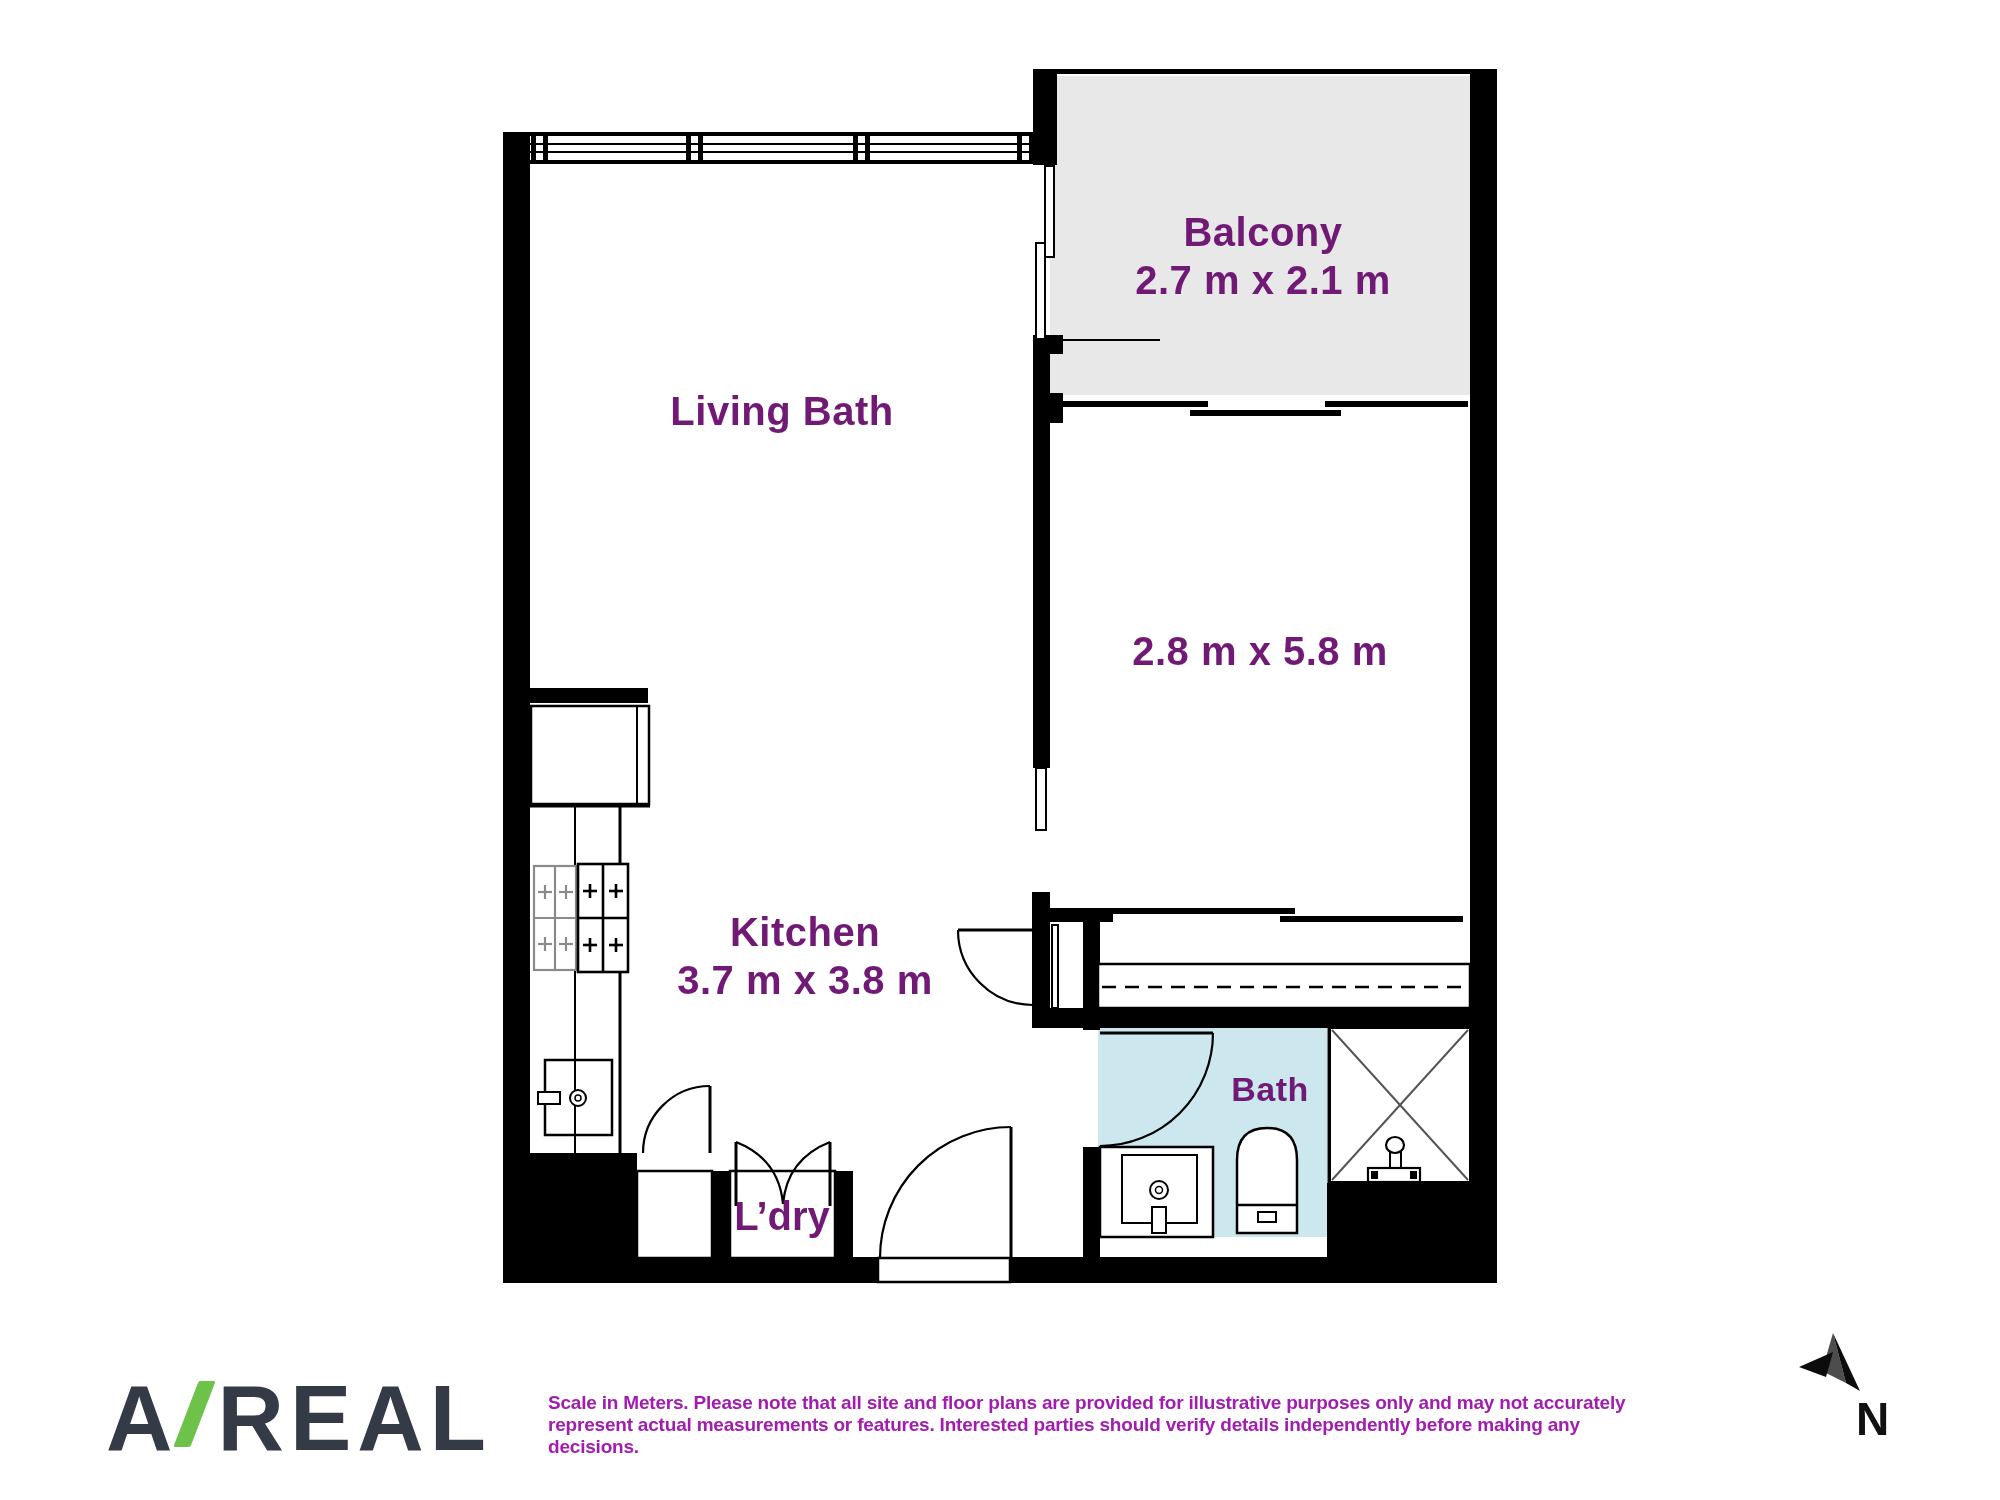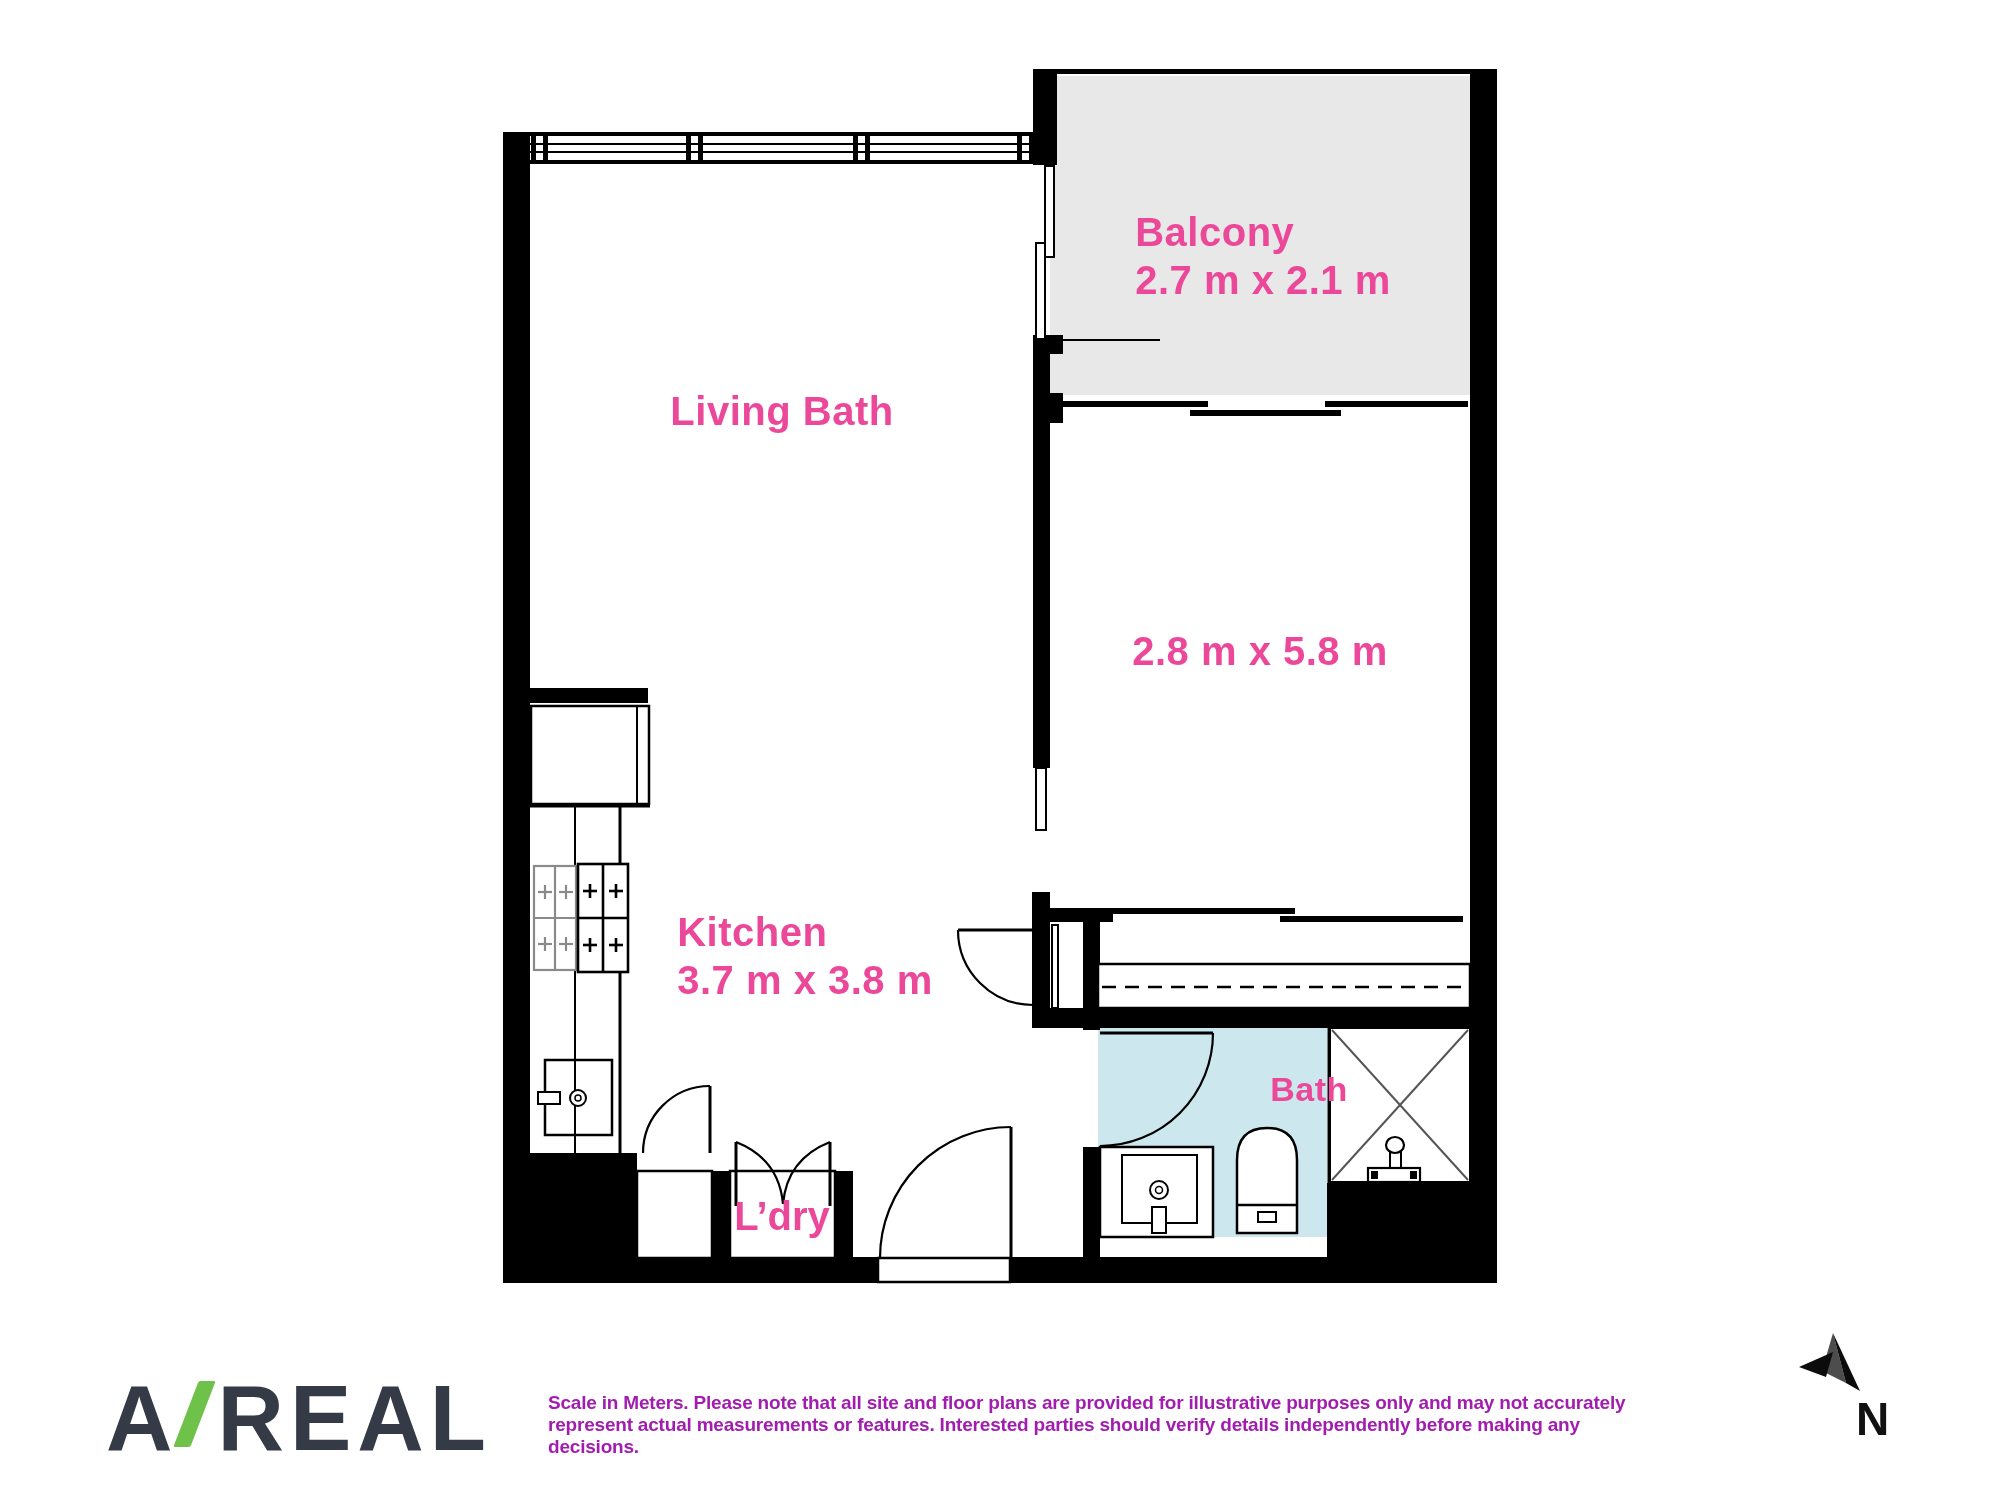--- a/index.html
+++ b/index.html
@@ -1,22 +1,22 @@
 <!DOCTYPE html>
 <html><head>
 <meta charset="utf-8">
 <style>
   html,body{margin:0;padding:0;background:#ffffff;}
   .stage{position:relative;width:2000px;height:1500px;background:#ffffff;overflow:hidden;
          font-family:"Liberation Sans",sans-serif;}
   svg{position:absolute;left:0;top:0;}
-  .room-label{position:absolute;transform:translateX(-50%);
-              font:700 40px/48px "Liberation Sans",sans-serif;color:#ec4899;
+  .room-label{position:absolute;transform:translateX(-50%);text-align:center;
+              font:700 40px/48px "Liberation Sans",sans-serif;color:#701a75;
               letter-spacing:.5px;white-space:nowrap;}
-  .room-label.bath{font-size:34px;line-height:36px;margin-left:39px;}
+  .room-label.bath{font-size:34px;line-height:36px;}
   .room-label.ldry{font-size:40px;line-height:32px;letter-spacing:0;}
   .logo{position:absolute;left:106px;top:1372px;display:flex;align-items:center;
         font:800 92px/1 "Liberation Sans",sans-serif;color:#343b46;letter-spacing:6px;}
   .logo-slash{width:17px;height:66px;background:#6ec149;transform:skewX(-21deg);
               margin:0 14px 8px 8px;border-radius:2px;}
   .disclaimer{position:absolute;left:548px;top:1392px;width:1080px;
               font:700 19px/22px "Liberation Sans",sans-serif;color:#a21caf;letter-spacing:-.2px;}
   .north-n{position:absolute;left:1856px;top:1396px;
            font:700 46px/1 "Liberation Sans",sans-serif;color:#111;}
 </style>

